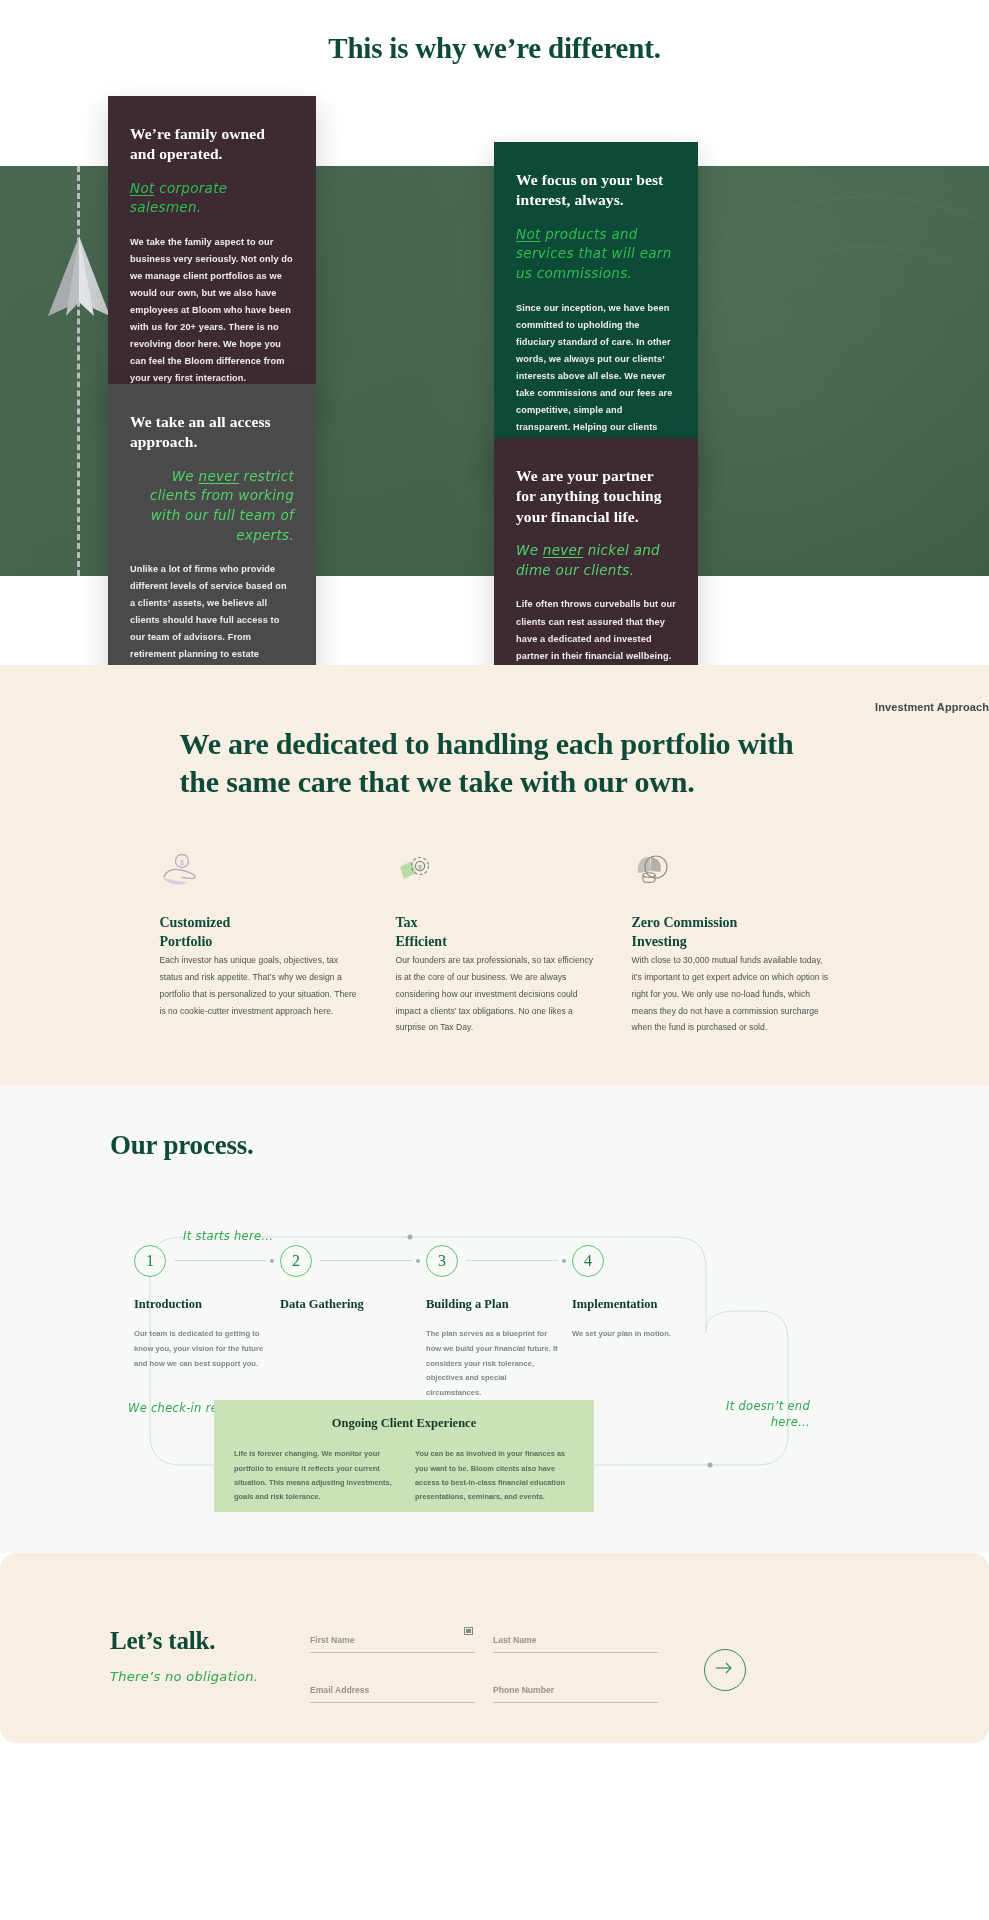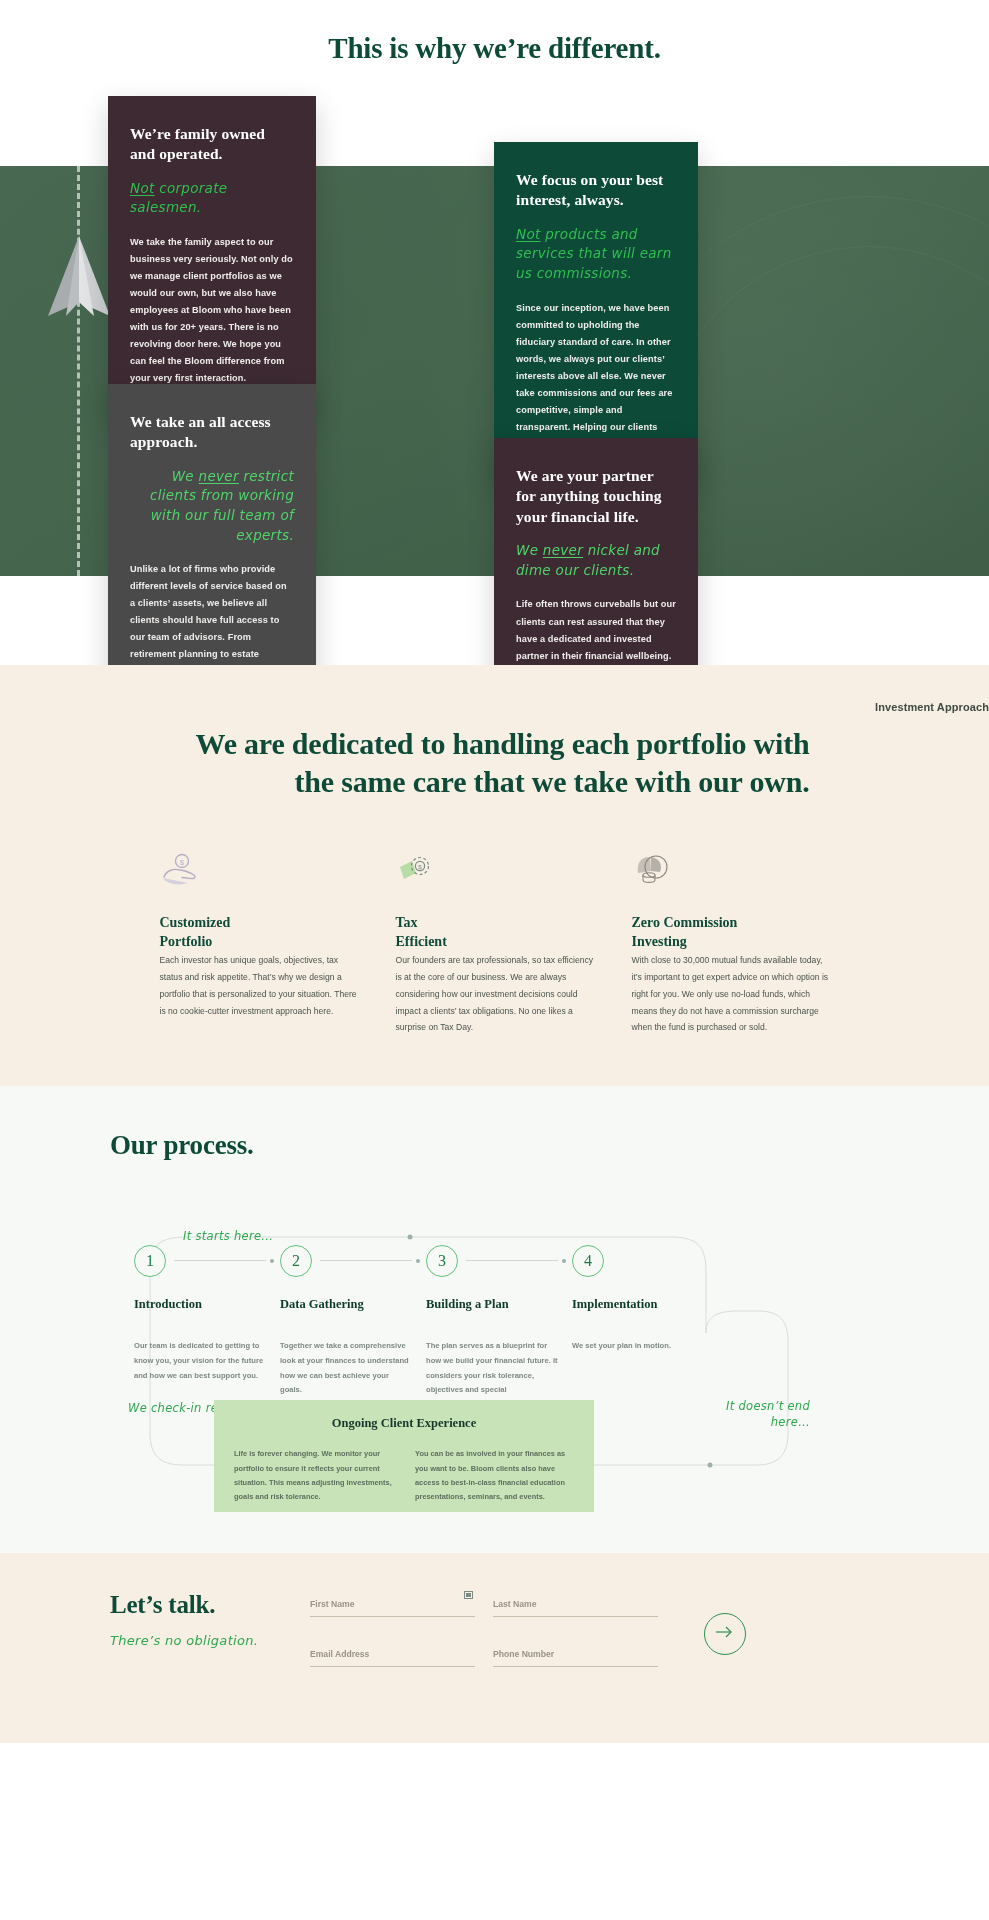--- a/index.html
+++ b/index.html
@@ -113,21 +113,21 @@
     color: #3f4a44;
     letter-spacing: 0.1px;
     margin-bottom: 12px;
   }
   .approach h2 {
     font-family: "Liberation Serif", serif;
     font-weight: 700;
     font-size: 30px;
     line-height: 1.26;
     color: #0d4a38;
-    text-align: right;
+    text-align: left;
     max-width: 630px;
     margin: 0 auto;
     letter-spacing: -0.2px;
   }
   .cols {
     display: flex;
     gap: 0;
     margin: 52px auto 0 auto;
     width: 706px;
     padding-left: 18px;
@@ -182,21 +182,21 @@
     font-size: 16px;
     color: #1f7a45;
     background: #f7f9f7;
     margin-bottom: 20px;
   }
   .step h5 {
     font-family: "Liberation Serif", serif;
     font-weight: 700;
     font-size: 12.5px;
     color: #0d3a2b;
-    margin-bottom: 27px;
+    margin-bottom: 15px;
   }
   .step p {
     font-size: 7.6px;
     line-height: 1.95;
     color: #7e8a84;
     font-weight: 600;
     width: 132px;
   }
   .connector {
     position: absolute;
@@ -240,21 +240,22 @@
     font-weight: 600;
     width: 160px;
   }
 
   
   .contact {
     background: #f7efe3;
     width: 989px;
     height: 190px;
     position: relative;
-    padding: 32px 0 0 0;
+    padding: 68px 0 0 0;
+    border-radius: 16px;
   }
   .contact-inner { display: flex; align-items: flex-start; padding-left: 110px; }
   .contact-left { width: 200px; padding-top: 6px; }
   .contact-left h2 {
     font-family: "Liberation Serif", serif;
     font-weight: 700;
     font-size: 25px;
     color: #0d4a38;
     margin-bottom: 14px;
     letter-spacing: -0.2px;
@@ -445,21 +446,20 @@
           <p>Our  team is dedicated to getting to know you, your vision for the future and how we can best support you.</p>
         </div>
 
         <div class="step">
           <div class="step-num">2</div>
           <div class="connector">
               <span class="ln"></span>
               <span class="dot"></span>
             </div>
           <h5>Data Gathering</h5>
-          <p>Together we take a comprehensive look at your finances to understand how we can best achieve your goals.</p>
         </div>
 
         <div class="step">
           <div class="step-num">3</div>
           <div class="connector">
               <span class="ln"></span>
               <span class="dot"></span>
             </div>
           <h5>Building a Plan</h5>
           <p>The plan serves as a blueprint for how we build your financial future. It considers your risk tolerance, objectives and special circumstances.</p>

